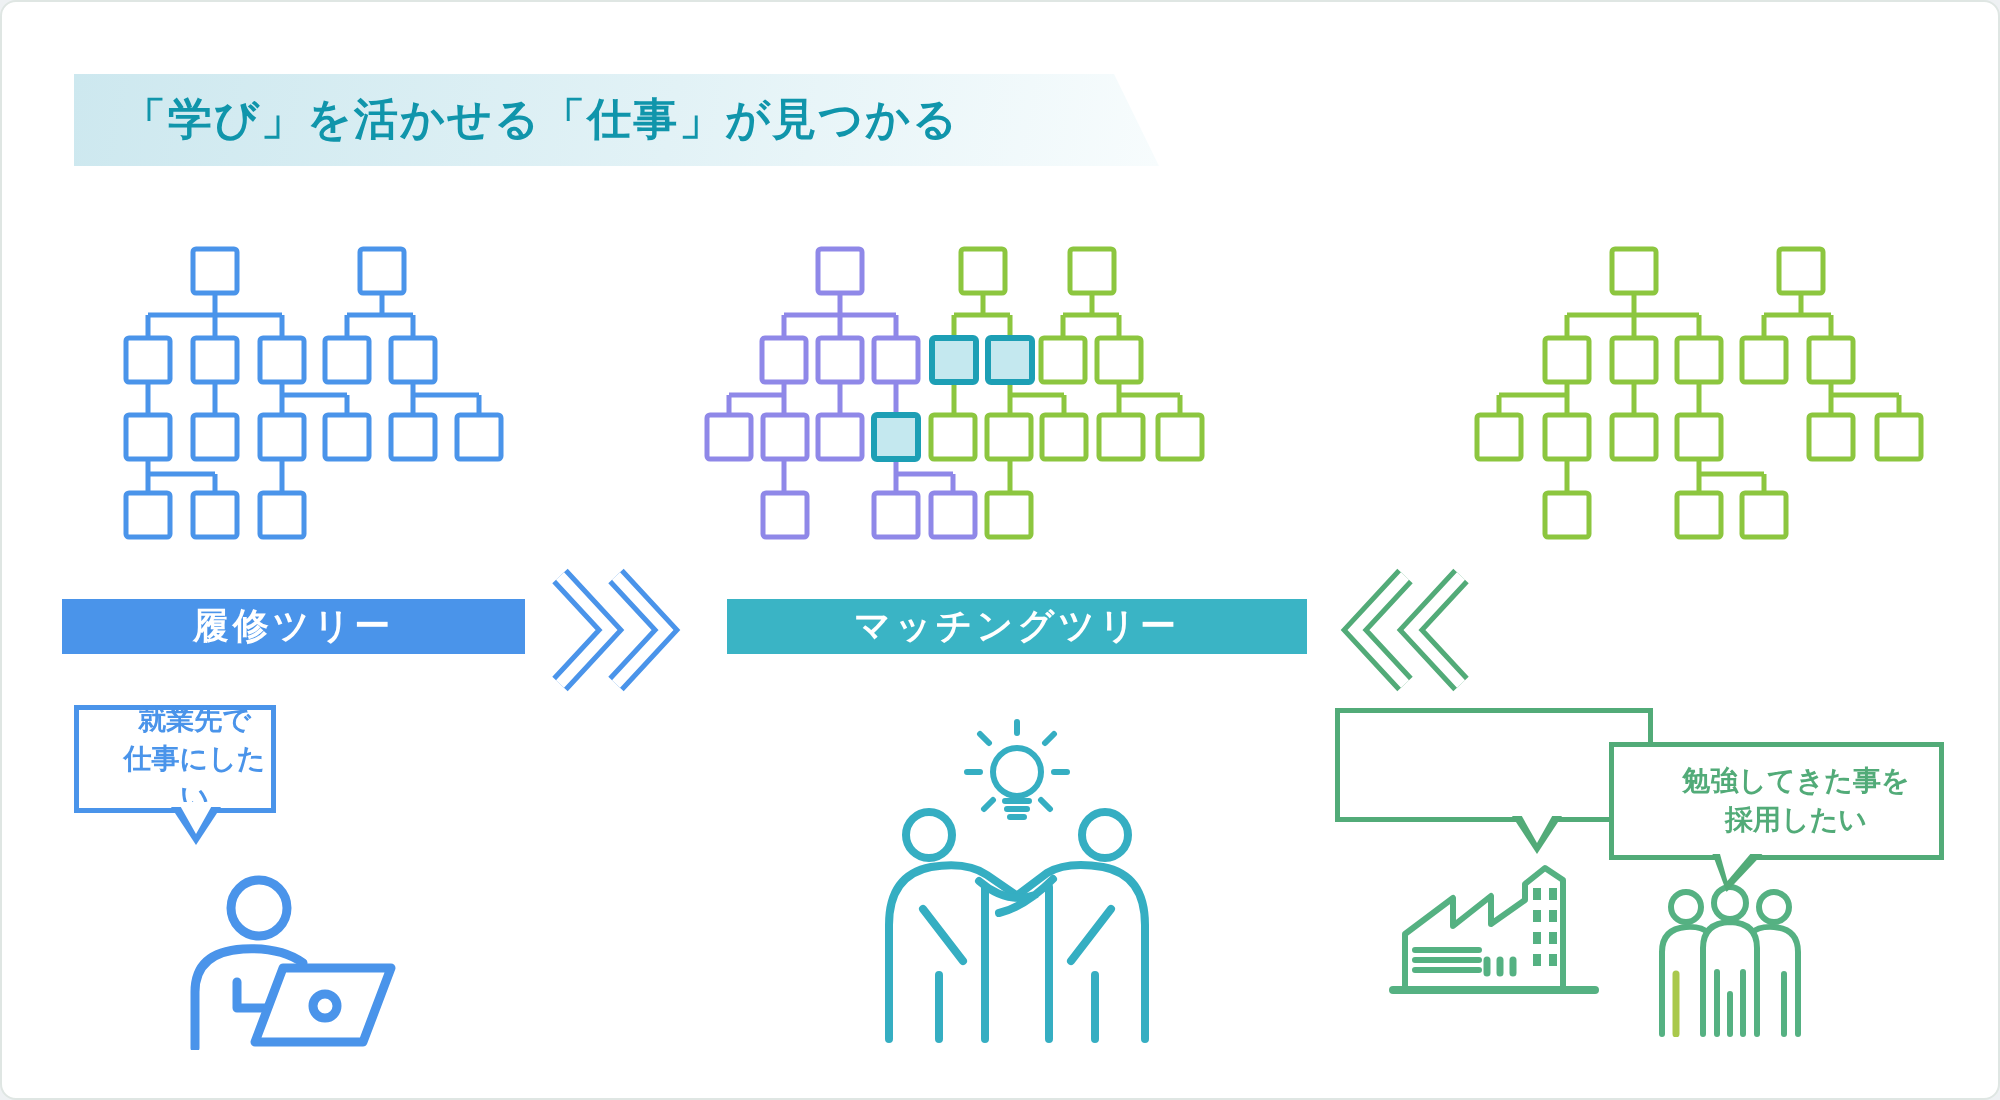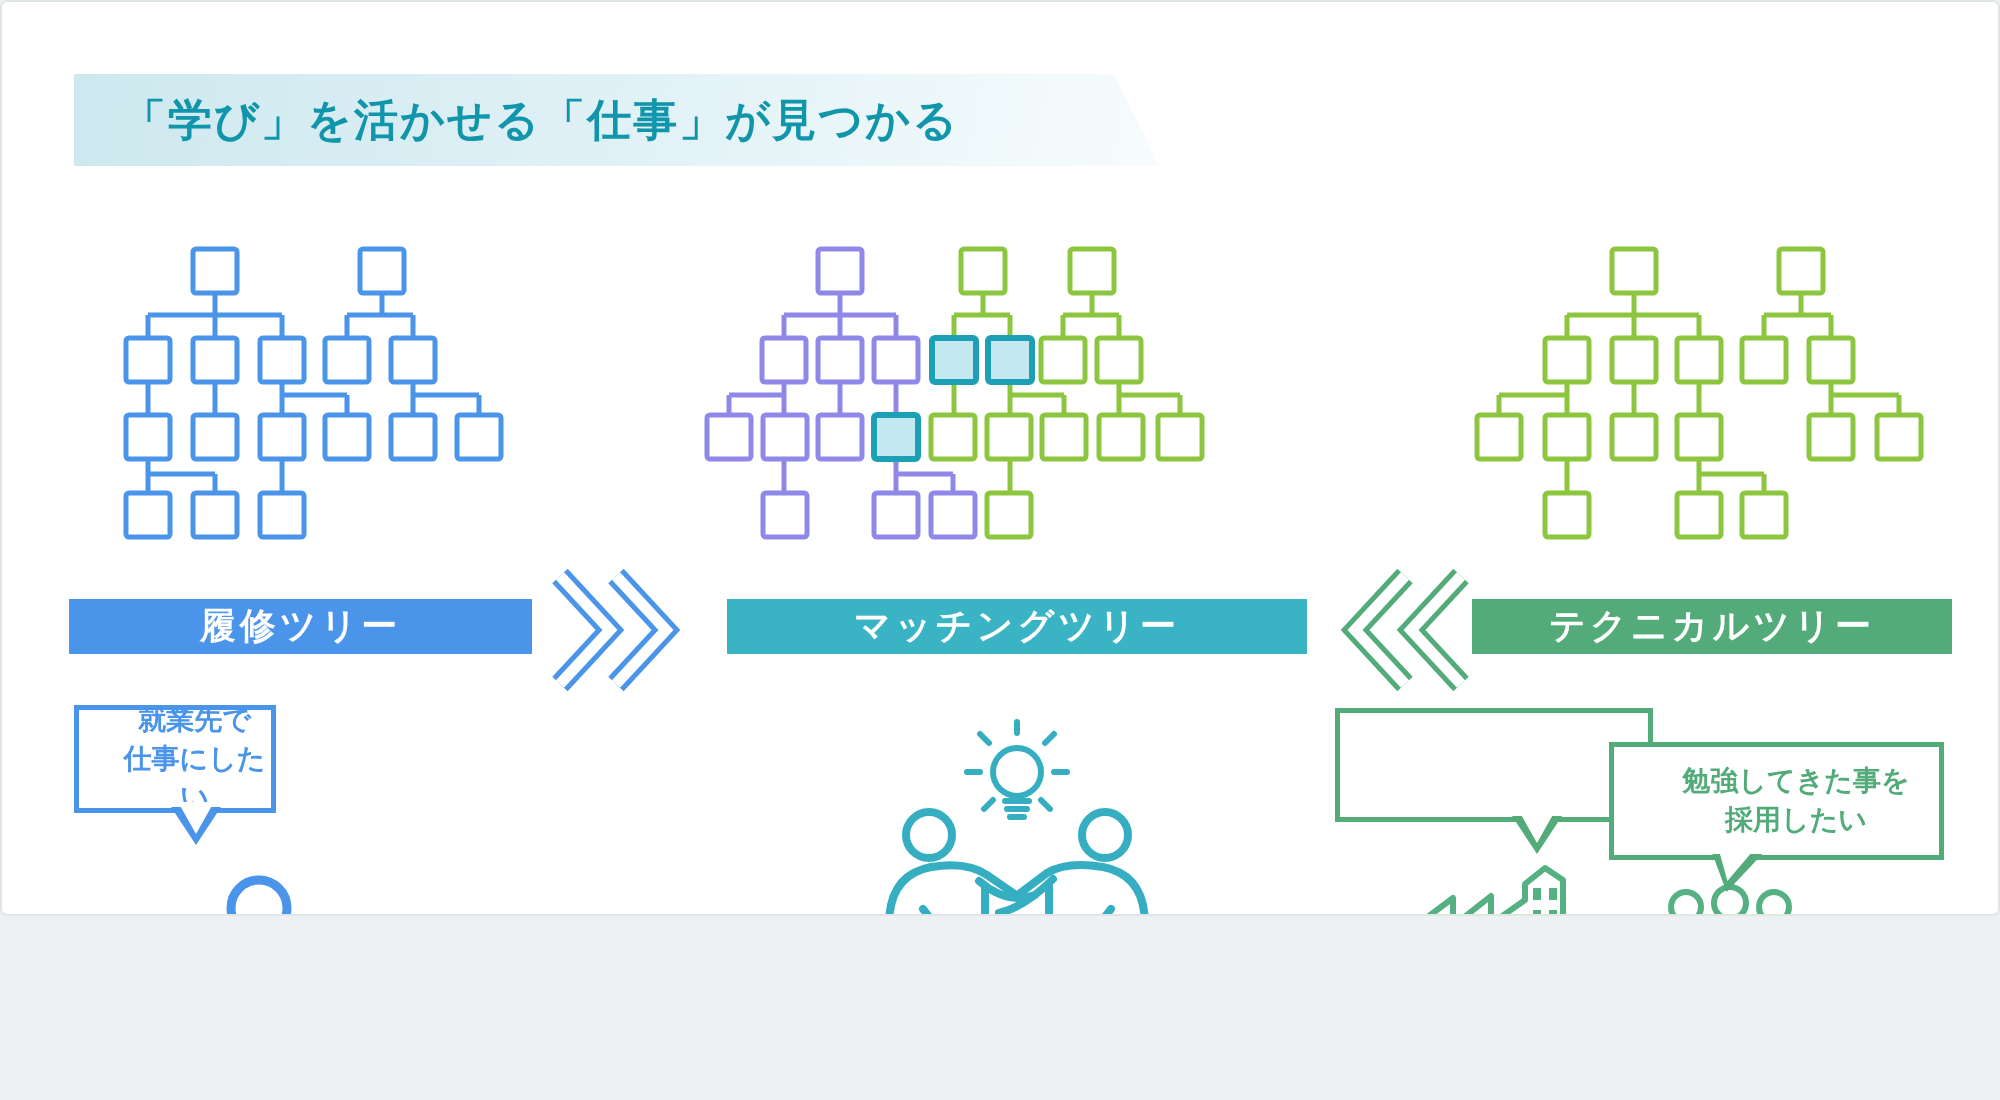--- a/index.html
+++ b/index.html
@@ -1,34 +1,34 @@
 <!DOCTYPE html>
 <html style="--blue: #4a94ea; --purple: #8f88e8; --lime: #8cc63f; --lime-alt: #a9c84c; --teal: #3ab4c5; --teal-dark: #1d9fb5; --teal-fill: #c4e8ef; --teal-icon: #35aec2; --green: #52ab78; --green-icon: #55b182; --header-text: #1095ab; --banner-from: #cde8ef; --banner-to: #f7fcfd;"><head>
 <meta charset="utf-8">
 <style>
   html,body{margin:0;padding:0;background:#eef1f3;font-family:"Liberation Sans","DejaVu Sans",sans-serif;}
-  #canvas{position:relative;width:2000px;height:916px;background:#ffffff;border-radius:7px;
-          border:2px solid #dfe6e3;overflow:hidden;box-sizing:border-box;}
+  #canvas{position:relative;width:2000px;height:1100px;background:#ffffff;border-radius:16px;
+          border:2px solid #dfe6e3;overflow:hidden;box-sizing:border-box;font-family:Liberation Serif, serif;}
   
   .banner{position:absolute;left:72px;top:72px;width:1085px;height:92px;
           background:linear-gradient(100deg,var(--banner-from) 0%,#e2f2f6 55%,var(--banner-to) 100%);
           clip-path:polygon(0 0,calc(100% - 45px) 0,100% 100%,0 100%);}
   .banner h1{margin:0;padding:0 0 0 48px;line-height:92px;font-size:44px;font-weight:bold;
              color:var(--header-text);letter-spacing:2px;white-space:nowrap;}
   
   .tree{position:absolute;}
   .node{fill:#ffffff;stroke-width:5px;}
   .edge{fill:none;stroke-width:5px;}
   .stroke-blue{stroke:var(--blue);}   .stroke-purple{stroke:var(--purple);}
   .stroke-lime{stroke:var(--lime);}
   .node-match{fill:var(--teal-fill);stroke:var(--teal-dark);stroke-width:6px;}
   
   .bar{position:absolute;top:597px;height:55px;display:flex;align-items:center;justify-content:center;
        color:#ffffff;font-size:36px;font-weight:bold;letter-spacing:4px;}
-  .bar-course{left:67px;width:463px;background:var(--blue);}
+  .bar-course{left:60px;width:463px;background:var(--blue);}
   .bar-matching{left:725px;width:580px;background:var(--teal);}
   .bar-technical{left:1470px;width:480px;background:var(--green);}
   
   .chev{position:absolute;top:566px;}
   .chev-band{fill:none;stroke-width:21px;}
   .chev-core{fill:none;stroke-width:11px;stroke:#ffffff;}
   
   .bubble{position:absolute;background:#ffffff;border:5px solid var(--bub);box-sizing:border-box;
           display:flex;align-items:center;justify-content:center;text-align:center;
           font-weight:bold;font-size:28px;line-height:1.38;padding-left:39px;}
@@ -161,23 +161,20 @@
       <rect x="1740" y="491" width="44" height="44" rx="3"></rect>
     </g>
   </svg>
 
   <div class="bar bar-course">
     <span>履修ツリー</span>
   </div>
   <div class="bar bar-matching">
     <span>マッチングツリー</span>
   </div>
-  <div class="bar bar-technical">
-    <span>テクニカルツリー</span>
-  </div>
 
   <svg class="chev" style="left:545px" width="150" height="124" viewBox="0 0 150 124">
     <path class="chev-band stroke-blue" d="M13 8 L63 62 L13 116"></path>
     <path class="chev-core" d="M13 8 L63 62 L13 116"></path>
     <path class="chev-band stroke-blue" d="M69 8 L119 62 L69 116"></path>
     <path class="chev-core" d="M69 8 L119 62 L69 116"></path>
   </svg>
   <svg class="chev" style="left:1322px" width="150" height="124" viewBox="0 0 150 124">
     <path class="chev-band" style="stroke:var(--green)" d="M137 8 L87 62 L137 116"></path>
     <path class="chev-core" d="M137 8 L87 62 L137 116"></path>

